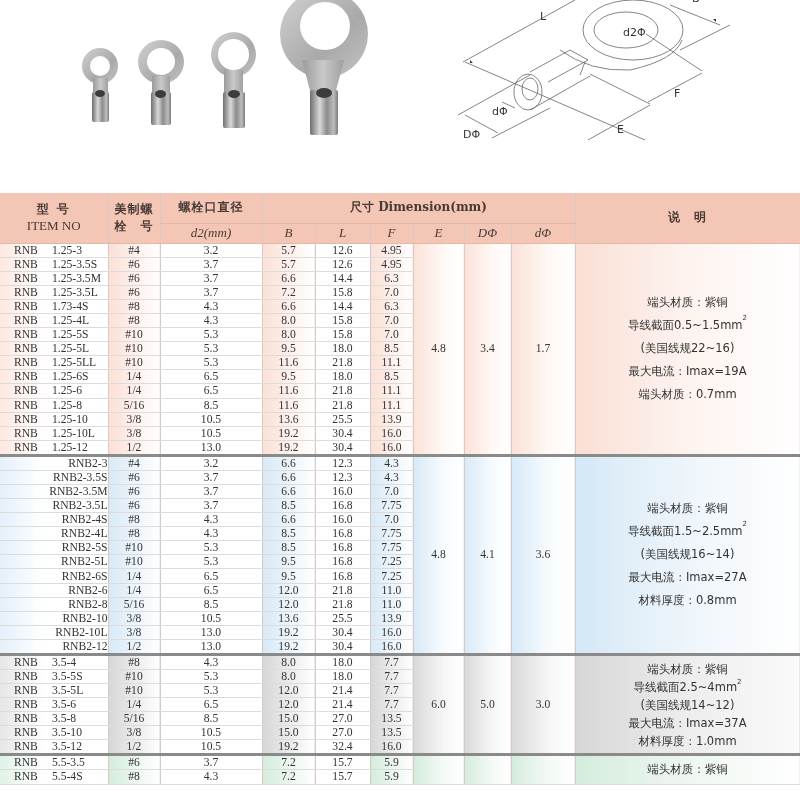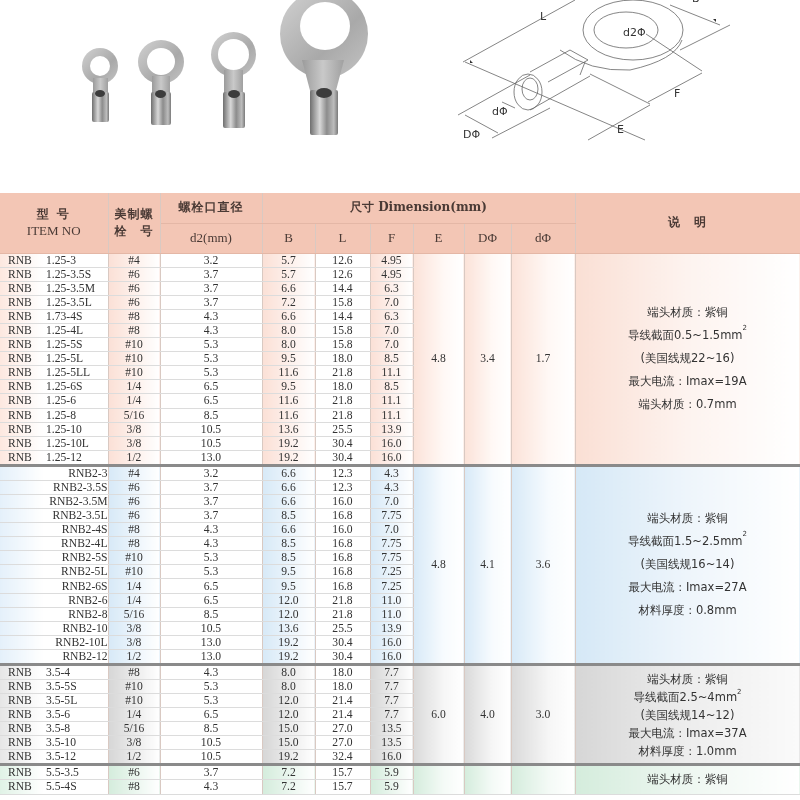--- a/index.html
+++ b/index.html
@@ -20,23 +20,23 @@
   .diagram { position: absolute; left: 430px; top: 0; width: 370px; height: 160px; }
   .diagram svg { width: 100%; height: 100%; }
 
   
   .table-wrap { position: absolute; left: 0; top: 193px; width: 800px; }
   table { border-collapse: collapse; width: 800px; table-layout: fixed; }
   th, td { border-right: 1px solid #d9c9c2; font-weight: normal; text-align: center; white-space: nowrap; overflow: hidden; }
   th { background: #f3c6b5; color: #4a3a35; font-size: 13px; border-bottom: 1px solid #e4b7a6; }
   th.cn { font-family: "DejaVu Sans", sans-serif; font-weight: bold; font-size: 12px; letter-spacing: 1px; }
   thead tr.h1 th { height: 30px; }
-  thead tr.h2 th { height: 30px; }
+  thead tr.h2 th { height: 20px; font-style: italic; }
   td { font-size: 11.6px; height: 14.1px; line-height: 13px; color: #333; border-bottom: 1px solid #dcdcdc; }
-  td.item { text-align: left; padding-left: 8px; }
+  td.item { text-align: left; padding-left: 14px; }
   td.item .pre { display: inline-block; width: 38px; }
 
   
   tr.g-pink td { background: #fff; }
   tr.g-pink td.c-us, tr.g-pink td.c-b, tr.g-pink td.c-f { background: linear-gradient(90deg,#fbe0d6,#fff); }
   tr.g-pink td.c-item { background: linear-gradient(90deg,#fde8e0,#fff 40%); }
   tr.g-blue td.c-us, tr.g-blue td.c-b, tr.g-blue td.c-f { background: linear-gradient(90deg,#d7e9f7,#fff); }
   tr.g-blue td.c-item { background: linear-gradient(90deg,#e4f0fa,#fff 40%); text-align: right; }
   tr.g-blue td { background: #fff; }
   tr.g-gray td.c-us, tr.g-gray td.c-b, tr.g-gray td.c-f { background: linear-gradient(90deg,#d6d6d6,#fff); }
@@ -428,21 +428,21 @@
           <td class="c-f">16.0</td>
         </tr>
         <tr class="g-gray group-start">
           <td class="item c-item"><span class="pre">RNB</span><span>3.5-4</span></td>
           <td class="c-us">#8</td>
           <td class="c-d2">4.3</td>
           <td class="c-b">8.0</td>
           <td class="c-l">18.0</td>
           <td class="c-f">7.7</td>
           <td class="merged" rowspan="7">6.0</td>
-          <td class="merged" rowspan="7">4.0</td>
+          <td class="merged" rowspan="7">5.0</td>
           <td class="merged" rowspan="7">3.0</td>
           <td class="notes" rowspan="7">
             <span class="ln">端头材质：紫铜</span>
             <span class="ln"><span>导线截面2.5~4mm</span><sup>2</sup></span>
             <span class="ln">(美国线规14~12)</span>
             <span class="ln">最大电流：Imax=37A</span>
             <span class="ln">材料厚度：1.0mm</span>
           </td>
         </tr>
         <tr class="g-gray">

